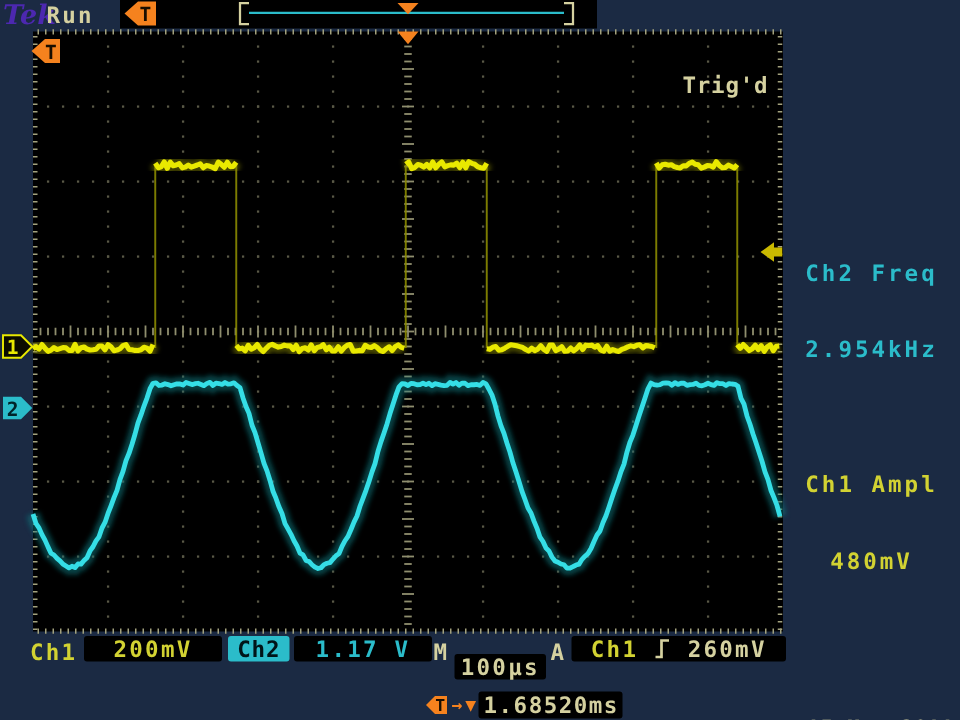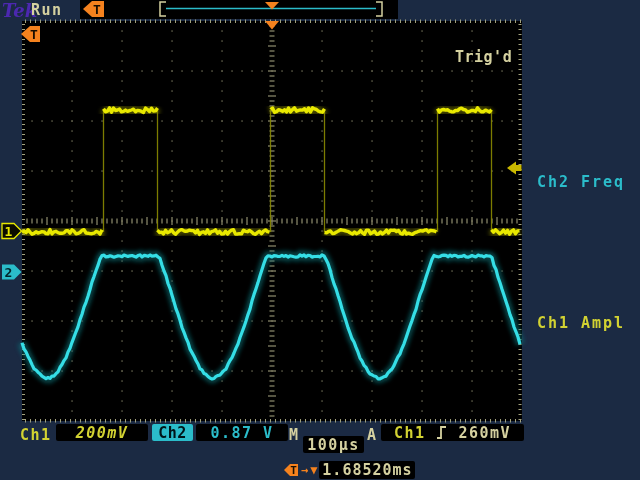--- a/index.html
+++ b/index.html
@@ -1275,30 +1275,32 @@
       </g>
     </g>
   </svg>
 
   <div class="txt logo">Tek</div>
   <div class="txt run tan">Run</div>
   <div class="txt trigd tan">Trig'd</div>
 
   <div class="txt meas m1 cyan">
     <div>Ch2 Freq</div>
+    <div>2.954kHz</div>
   </div>
   <div class="txt meas m3 yellow">
     <div>Ch1 Ampl</div>
+    <div>480mV</div>
   </div>
 
   <div class="txt bbar-label yellow" style="left:20px;">Ch1</div>
-  <div class="box yellow" style="left:56px;width:92px;font-style:italic;">200mV</div>
+  <div class="box yellow" style="left:56px;width:92px;">200mV</div>
 
   <div class="ch2sel">Ch2</div>
-  <div class="box cyan" style="left:196px;width:92px;">0.87 V</div>
+  <div class="box cyan" style="left:196px;width:92px;">1.17 V</div>
 
   <div class="txt bbar-label tan" style="left:289px;">M</div>
   <div class="box tan" style="left:303px;width:61px;margin-top:12px;">100µs</div>
 
   <div class="txt bbar-label tan" style="left:367px;">A</div>
   <div class="box trigbox" style="left:381px;width:143px;">
     <span class="yellow">Ch1</span>
     <svg width="11" height="15" viewBox="0 0 11 15">
       <path d="M1,13 H5 V2 H10" fill="none" stroke="var(--accent_tan)" stroke-width="1.8"></path>
     </svg>

